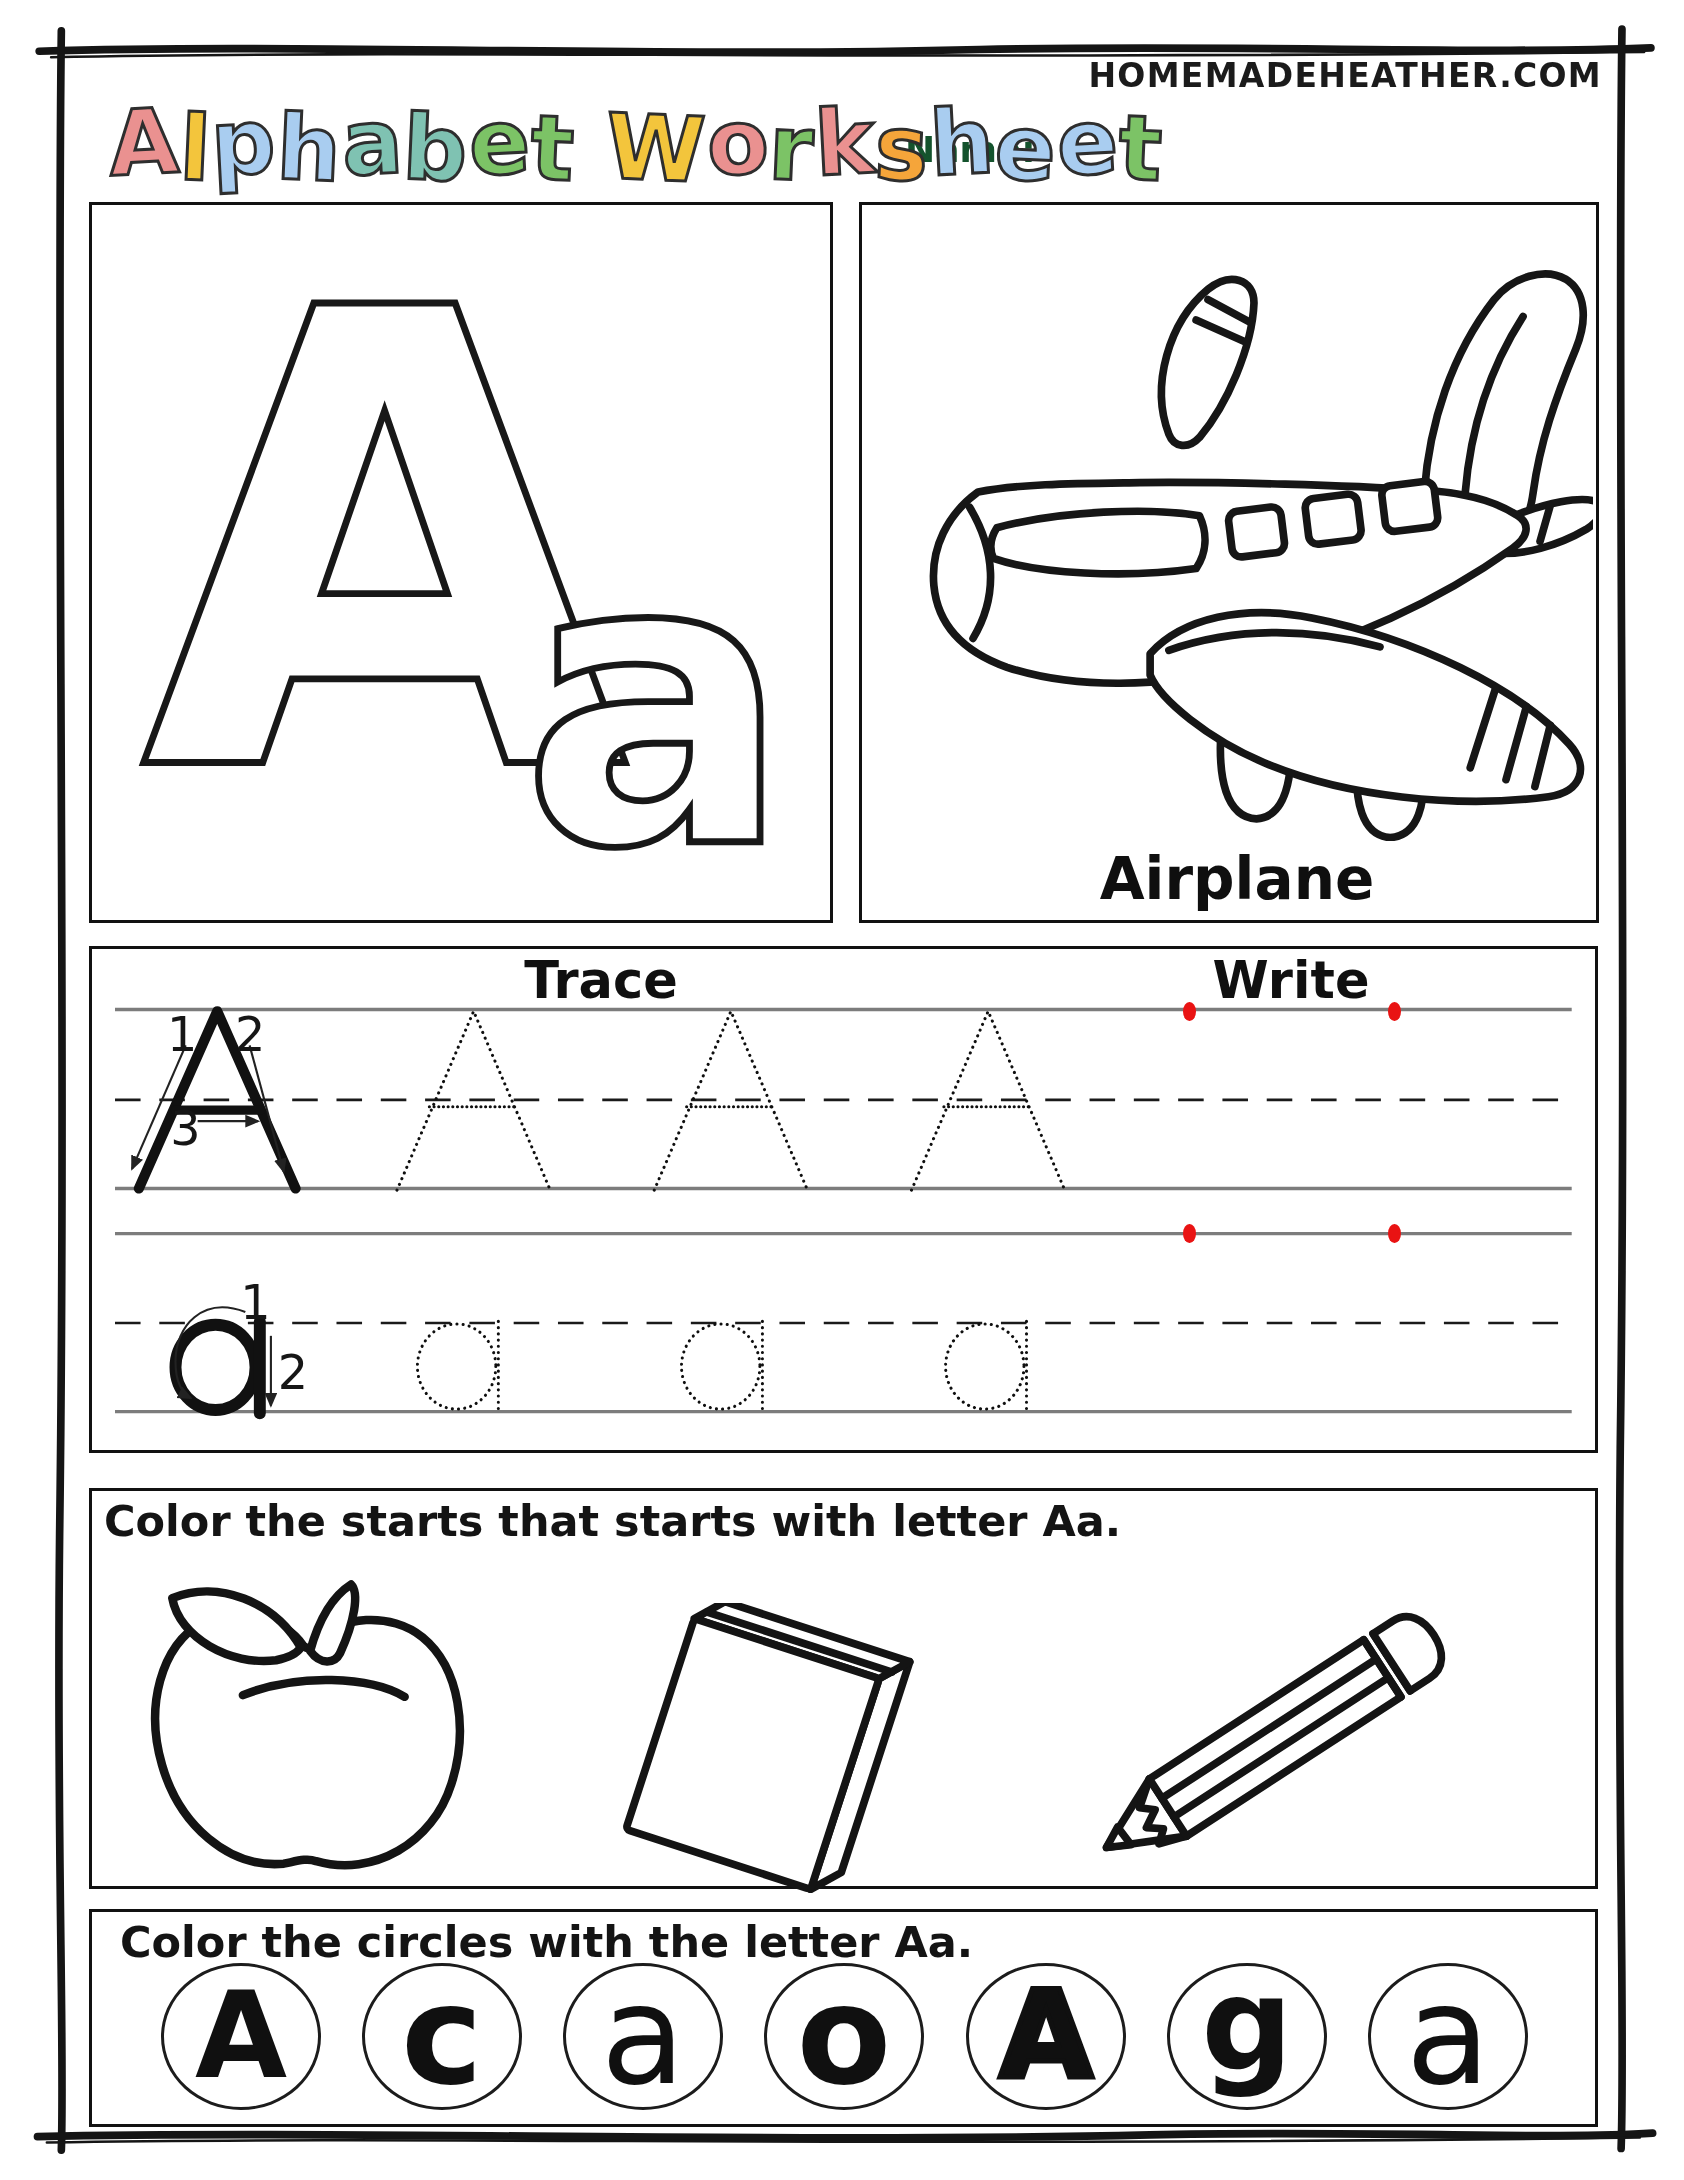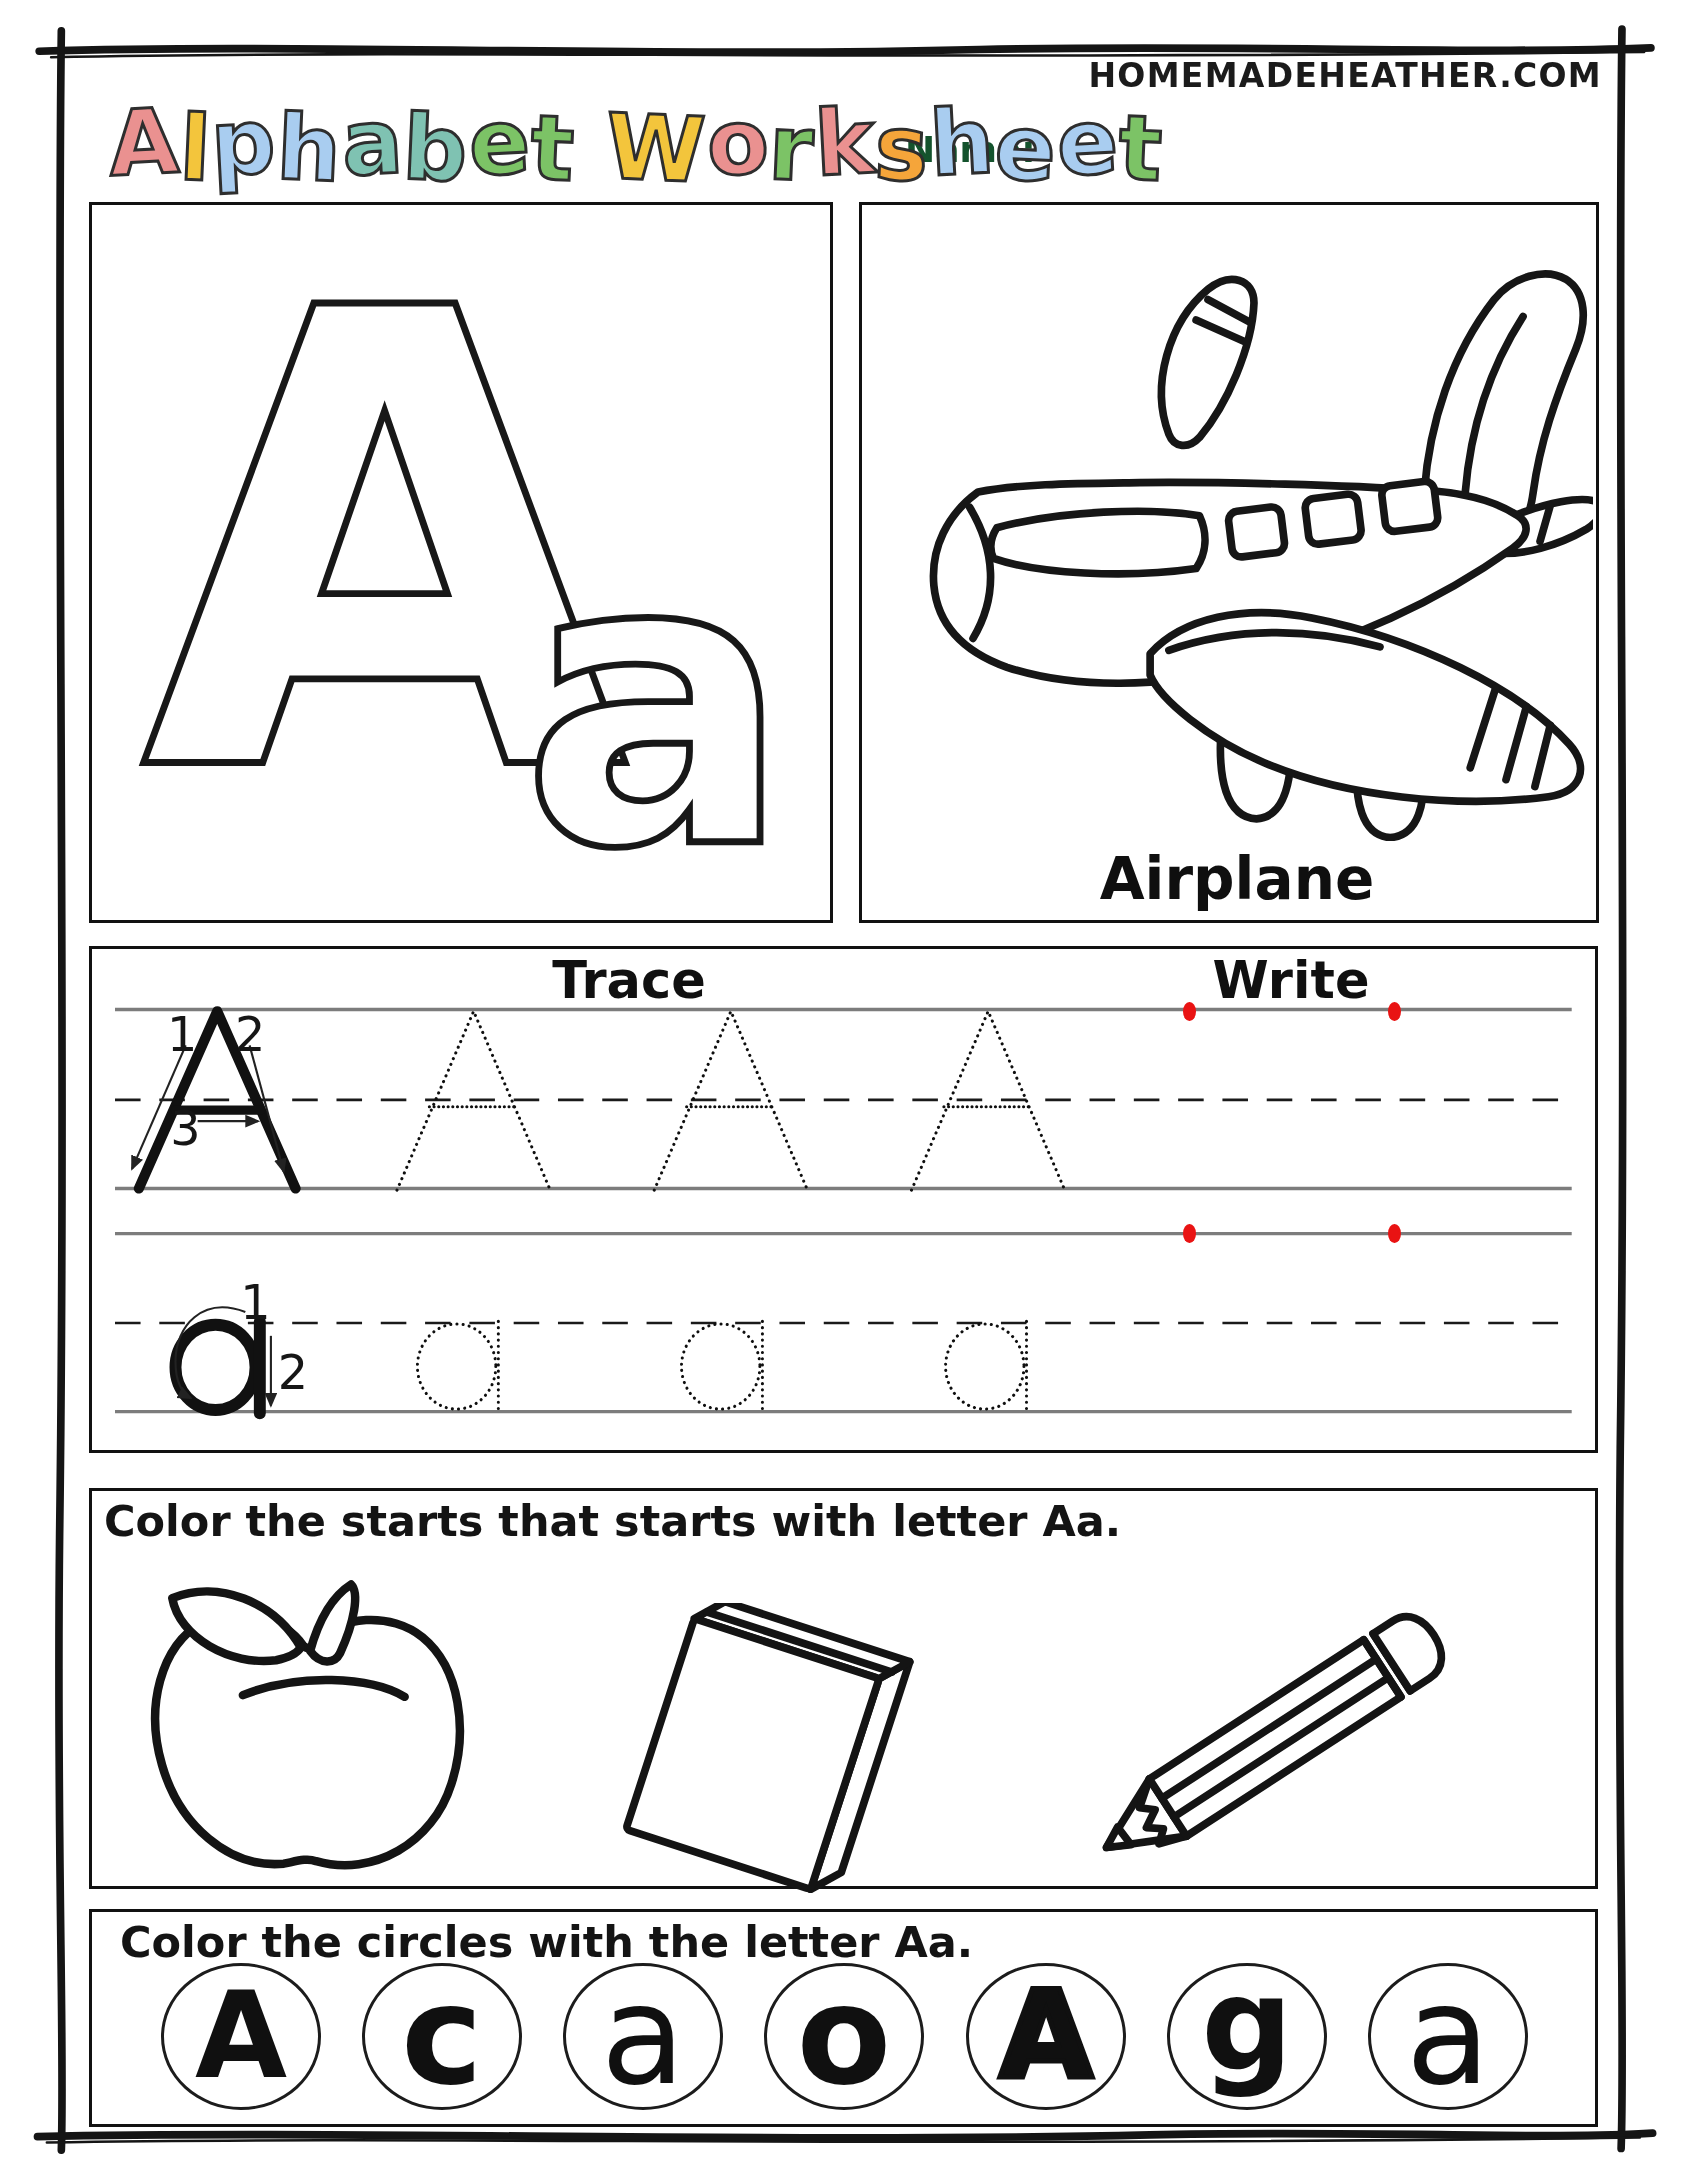--- a/index.html
+++ b/index.html
@@ -16,21 +16,21 @@
   .name-line{top:204px;left:1054px;width:532px;height:3.4px;background:#1a1a1a;}
   
   .box{border:3.4px solid #111;background:#fff;box-sizing:border-box;}
   .card-letter{left:89px;top:202px;width:744px;height:721px;}
   .card-picture{left:859px;top:202px;width:740px;height:721px;}
   .trace-box{left:89px;top:946px;width:1509px;height:507px;}
   .image-box{left:89px;top:1488px;width:1509px;height:401px;}
   .circles-box{left:89px;top:1909px;width:1509px;height:218px;}
   
   .col-header{top:951px;width:256px;text-align:center;font-size:51px;font-weight:600;color:#101010;}
-  .hdr-trace{left:501px;}
+  .hdr-trace{left:473px;}
   .hdr-write{left:1163px;}
   .red-dot{width:12.8px;height:19px;border-radius:50%;}
   
   .instruction{font-size:43px;font-weight:600;color:#141414;}
   .instr-1{left:104px;top:1496px;}
   .instr-2{left:120px;top:1917px;}
   .plane-label{left:859px;top:845px;width:740px;text-align:center;font-size:58px;font-weight:600;color:#0f0f0f;}
   
   .letter-circle{top:1963px;width:160px;height:147px;border:3.4px solid #1c1c1c;border-radius:50%;box-sizing:border-box;
                  display:flex;align-items:center;justify-content:center;background:#fff;}

